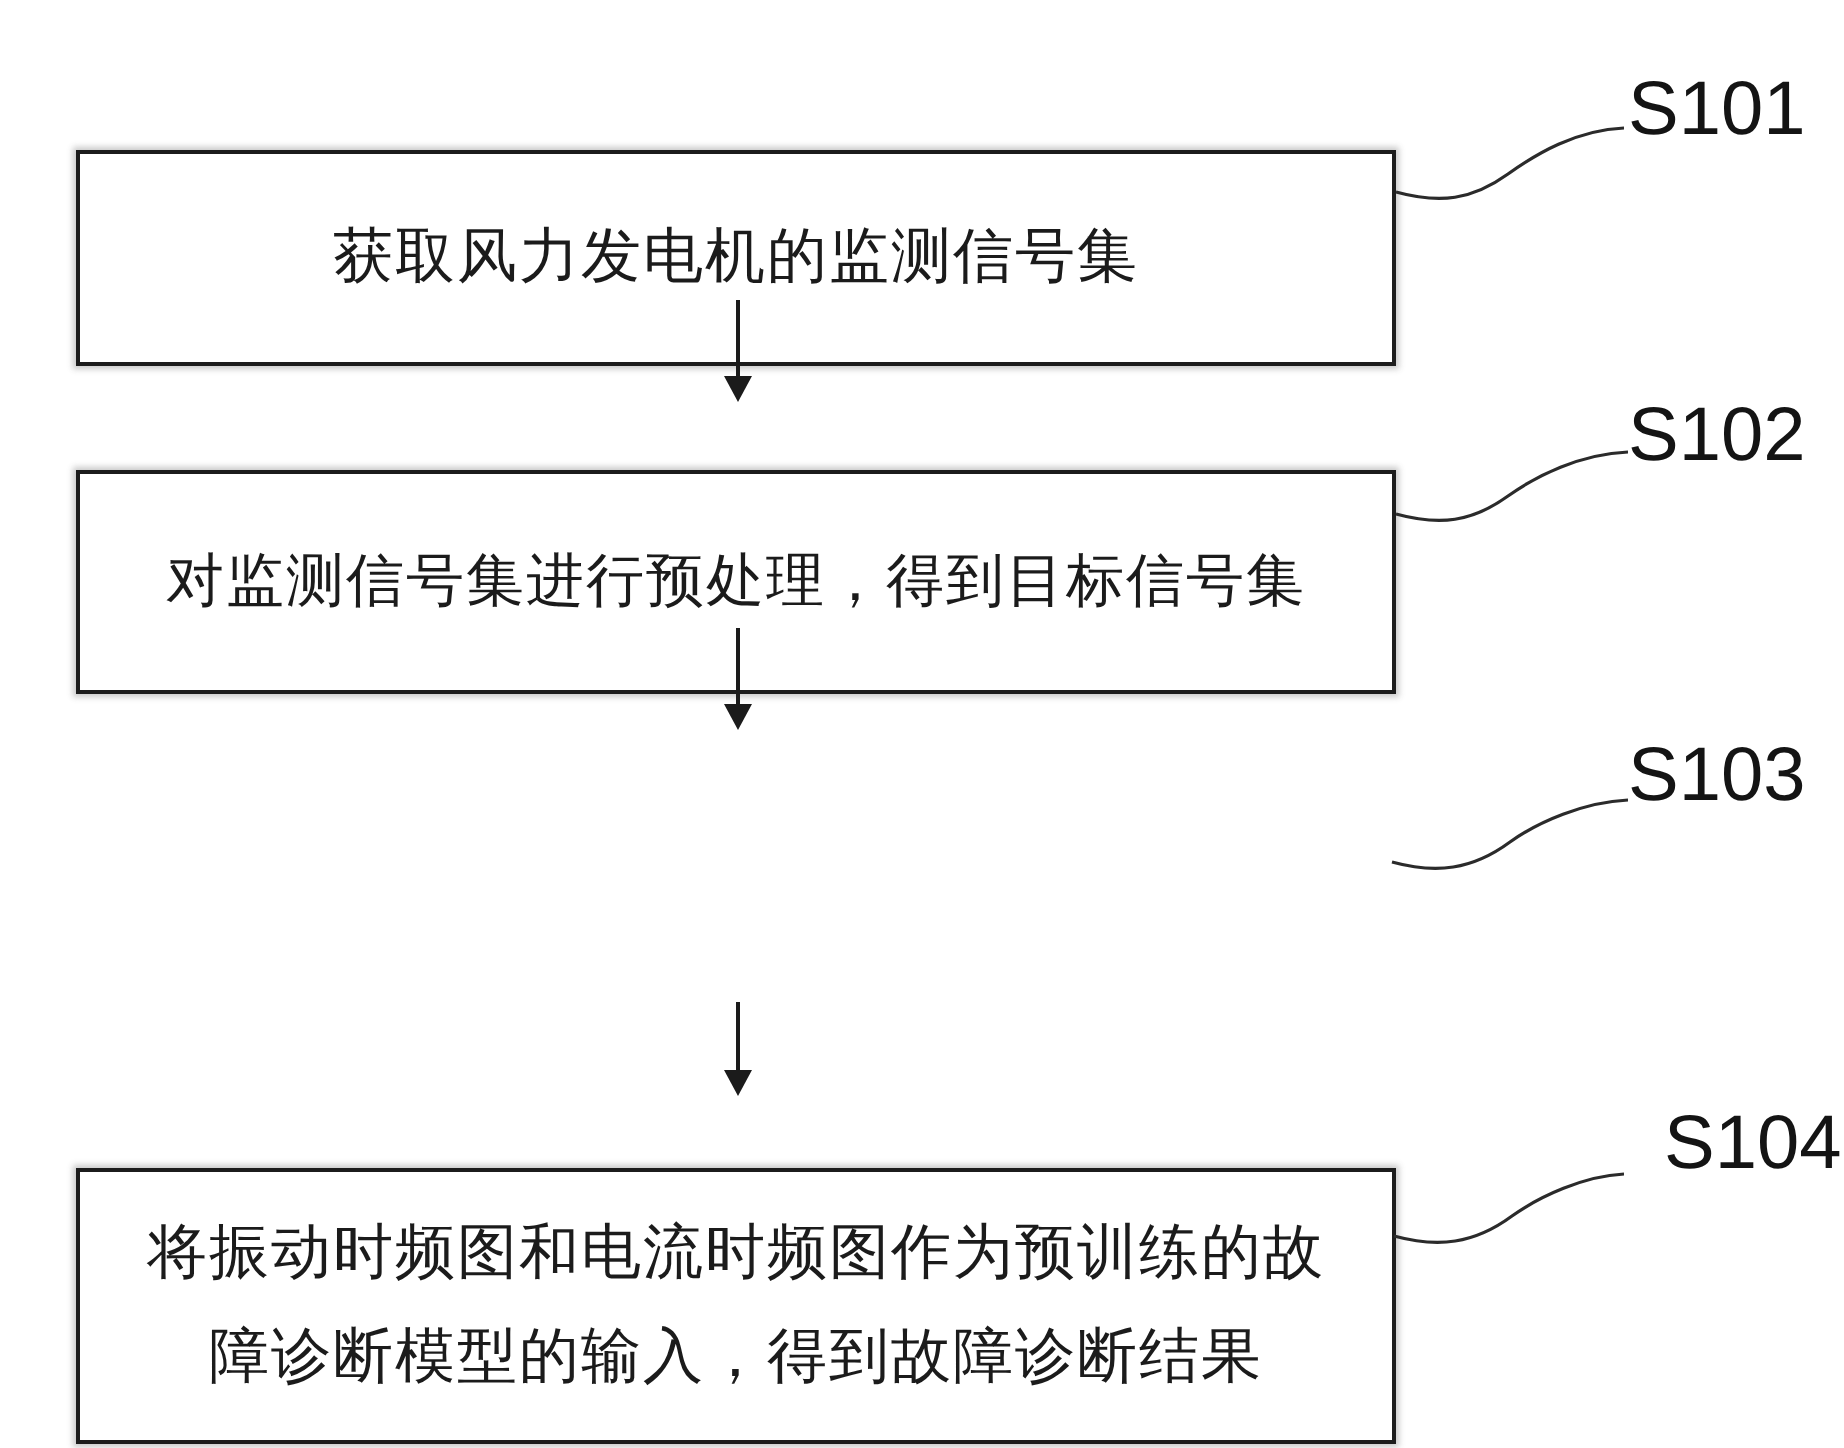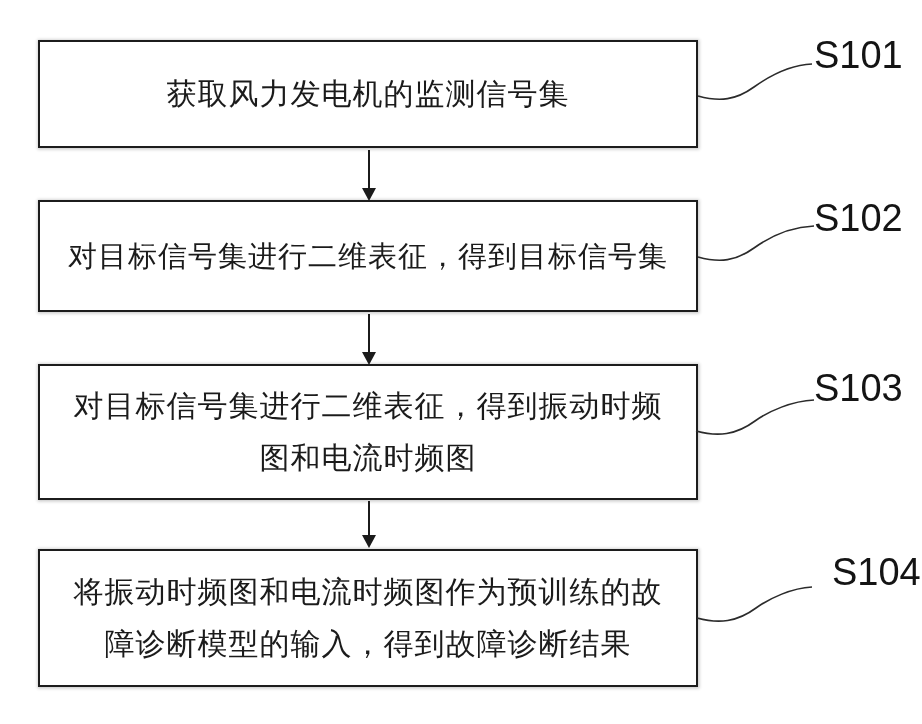--- a/index.html
+++ b/index.html
@@ -19,20 +19,21 @@
     position: absolute;
     left: 38px;
     width: 660px;
     box-sizing: border-box;
     background: #ffffff;
     border: 2px solid #1c1c1c;
     box-shadow: 0 0 3px 1.5px rgba(60,60,60,0.28);
     display: flex;
     align-items: center;
     justify-content: center;
+    margin-top: 35px;
   }
   .box-1 { top: 40px;  height: 108px; }
   .box-2 { top: 200px; height: 112px; }
   .box-3 { top: 364px; height: 136px; }
   .box-4 { top: 549px; height: 138px; }
   .box-text {
     font-size: 30px;
     letter-spacing: 1px;
     line-height: 1.75;
     text-align: center;
@@ -87,26 +88,23 @@
 </head>
 <body>
 
 <div class="canvas">
 
   <div class="flow-box box-1">
     <div class="box-text">获取风力发电机的监测信号集</div>
   </div>
 
   <div class="flow-box box-2">
-    <div class="box-text">对目标信号集进行二维表征，得到目标信号集</div>
+    <div class="box-text">对监测信号集进行预处理，得到目标信号集</div>
   </div>
 
-  <div class="flow-box box-3">
-    <div class="box-text">对目标信号集进行二维表征，得到振动时频图和电流时频图</div>
-  </div>
 
   <div class="flow-box box-4">
     <div class="box-text">将振动时频图和电流时频图作为预训练的故障诊断模型的输入，得到故障诊断结果</div>
   </div>
 
   <div class="flow-arrow arrow-1">
     <div class="arrow-shaft"></div>
     <div class="arrow-head"></div>
   </div>
   <div class="flow-arrow arrow-2">

